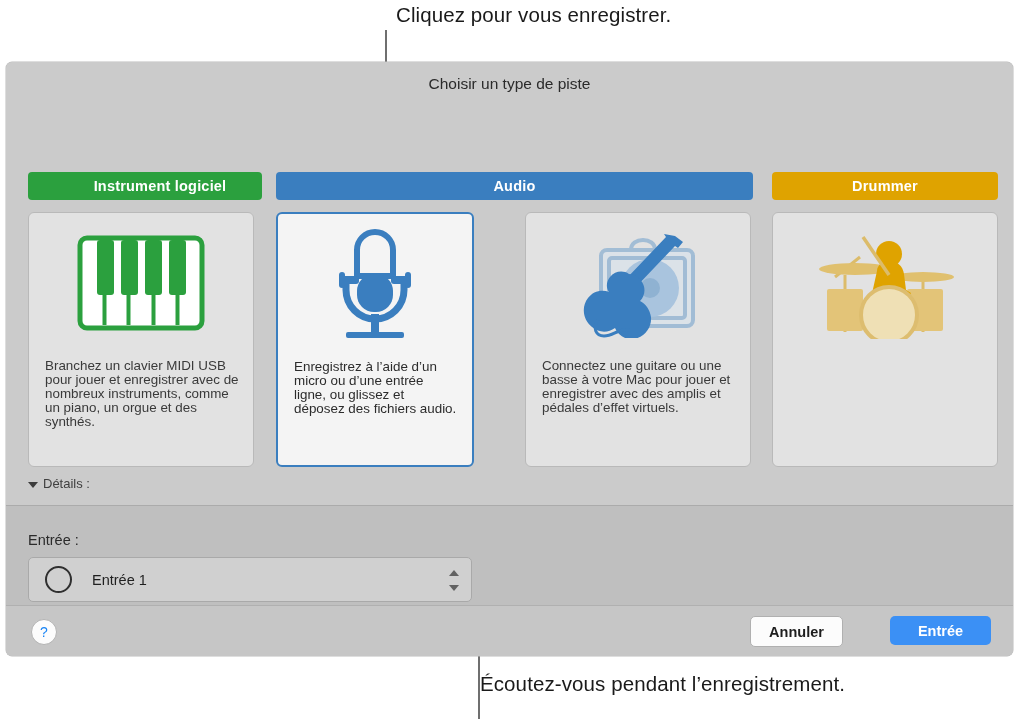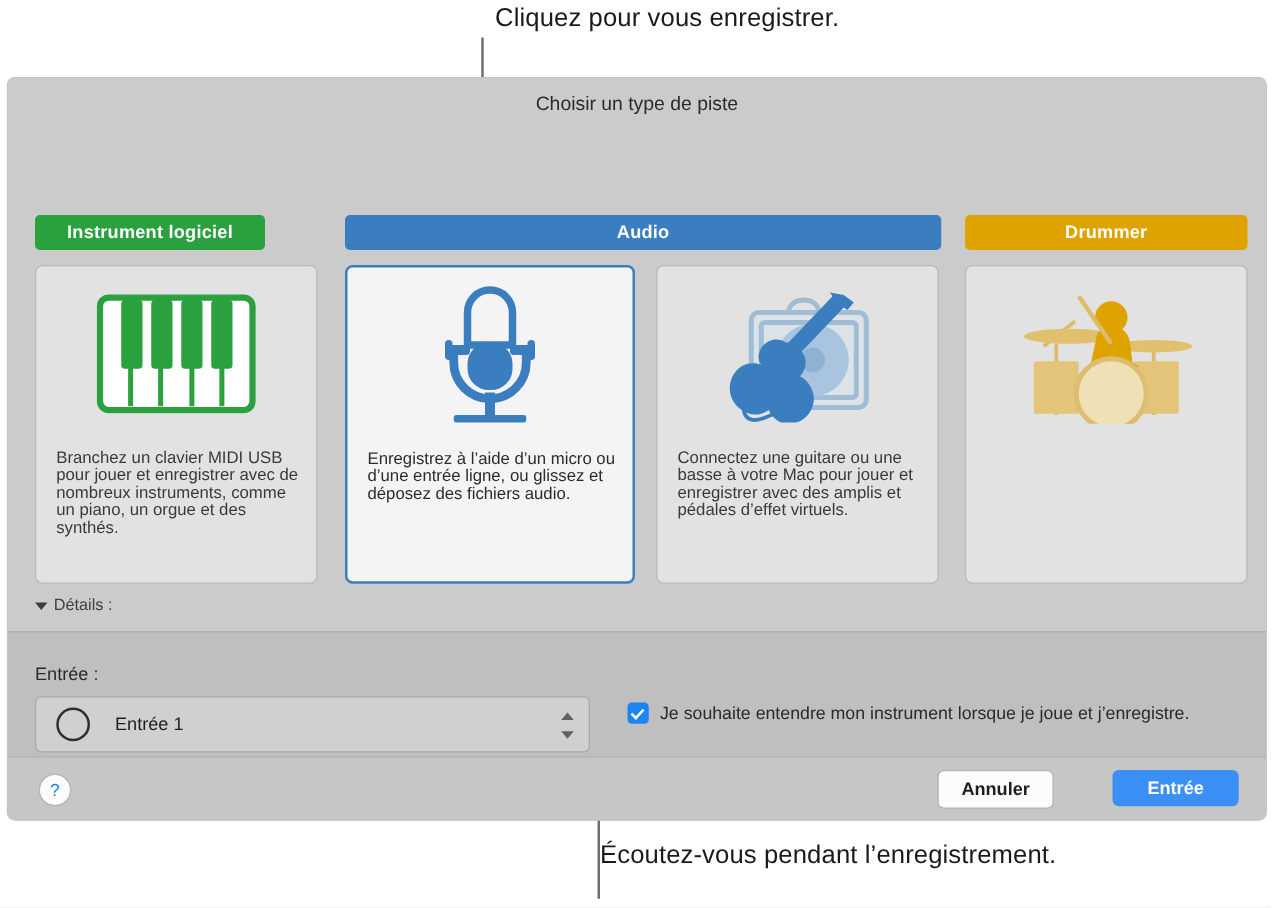--- a/index.html
+++ b/index.html
@@ -64,21 +64,21 @@
     border-radius: 4px;
     color: #ffffff;
     font-size: 14.5px;
     font-weight: bold;
     display: flex;
     align-items: center;
     justify-content: center;
     letter-spacing: 0.2px;
     cursor: default;
   }
-  #tab-software { left: 0px;   width: 184px; background: #2ba03e; }
+  #tab-software { left: 0px;   width: 204px; background: #2ba03e; padding-left: 30px; }
   #tab-audio    { left: 248px; width: 477px; background: #3a7ebf; }
   #tab-drummer  { left: 744px; width: 226px; background: #dfa300; }
 
   
   #cards {
     position: absolute;
     left: 22px; top: 150px;
     width: 963px; height: 255px;
   }
   .card {
@@ -88,21 +88,21 @@
     background: #e2e2e2;
     border: 1px solid #b9b9b9;
     box-sizing: border-box;
     overflow: hidden;
   }
   .card.selected {
     background: #f4f4f4;
     border: 2px solid #3a7ebf;
   }
   #card-software { left: 0px;   width: 226px; }
-  #card-audio    { left: 248px; width: 232px; }
+  #card-audio    { left: 248px; width: 198px; }
   #card-guitar   { left: 497px; width: 226px; }
   #card-drummer  { left: 744px; width: 226px; }
 
   .card-art {
     position: absolute;
     left: 0; top: 0; width: 100%; height: 140px;
     display: flex; align-items: center; justify-content: center;
   }
   .card-desc {
     position: absolute;
@@ -411,24 +411,20 @@
     <div id="input-popup">
       <span id="mono-circle"></span>
       <span id="input-value">Entrée 1</span>
       <span id="stepper">
         <span class="chev up"></span>
         <span class="chev down"></span>
       </span>
     </div>
   </div>
 
-  <div id="monitor-row">
-    <span id="monitor-checkbox"></span>
-    <span id="monitor-label">Je souhaite entendre mon instrument lorsque je joue et j’enregistre.</span>
-  </div>
 
   <div class="link-row" id="link-input">
     <span>Mon instrument est branché à : Micro intégré</span>
     <span class="disclose-arrow"></span>
   </div>
 
   <div class="link-row" id="link-output">
     <span>J’entends le son depuis : Sortie intégrée</span>
     <span class="disclose-arrow"></span>
   </div>

